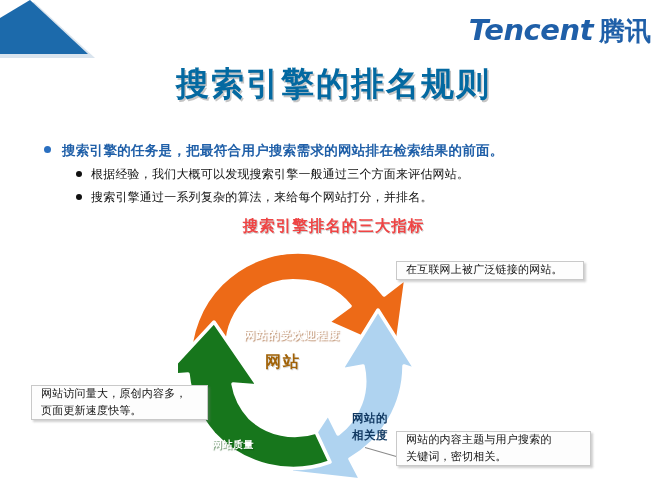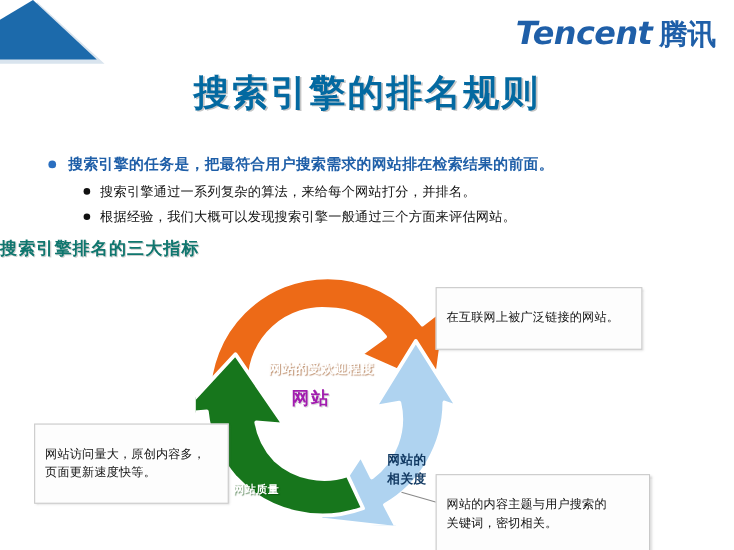--- a/index.html
+++ b/index.html
@@ -54,32 +54,32 @@
     color:#111;font-size:12px;line-height:1.45;margin-top:5px;
     letter-spacing:0.2px;
   }
   .dot-black{
     width:6px;height:6px;border-radius:50%;background:#111;
     flex:0 0 auto;margin-top:5px;
   }
 
   
   .diagram-heading{
-    position:absolute;left:0;top:216px;width:667px;
-    font-size:15.5px;font-weight:bold;color:#0f766e;letter-spacing:1px;
+    position:absolute;left:0;top:216px;width:667px;text-align:center;
+    font-size:15.5px;font-weight:bold;color:#ef4444;letter-spacing:1px;
     text-shadow:1px 1px 0 rgba(160,160,160,0.5);
   }
 
   
   .diagram-wrap{position:absolute;left:0;top:248px;width:667px;height:252px;}
   .cycle-svg{position:absolute;left:178px;top:0px;}
 
   .center-label{
     position:absolute;left:265px;top:352px;
-    font-size:16px;font-weight:bold;color:#a21caf;
+    font-size:16px;font-weight:bold;color:#a16207;
     letter-spacing:2px;
     text-shadow:1px 1px 0 rgba(170,170,170,0.45);
   }
   .arrow-label{
     position:absolute;font-weight:bold;letter-spacing:0.5px;
     text-shadow:1px 1px 0 rgba(120,120,120,0.35);
     white-space:nowrap;
     margin-top:40px;
   }
   .lbl-orange{
@@ -95,21 +95,21 @@
     line-height:1.5;text-align:right;
     text-shadow:none;
   }
 
   
   .callout{
     position:absolute;background:#fdfdfd;
     border:1px solid #c9c9c9;
     box-shadow:1.5px 1.5px 2px rgba(120,120,120,0.35);
     font-size:11px;color:#111;line-height:1.5;
-    padding:19px 9px;letter-spacing:0.2px;
+    padding:0 9px;letter-spacing:0.2px;
     font-family:"DejaVu Serif","Liberation Serif",serif;
   }
   .callout-tr{left:396px;top:261px;width:168px;}
   .callout-bl{left:31px;top:385px;width:157px;}
   .callout-br{left:396px;top:431px;width:175px;}
 
   .connector{position:absolute;background:#8a8a8a;}
 </style>
 </head>
 <body>
@@ -130,25 +130,25 @@
   <div class="slide-title">搜索引擎的排名规则</div>
 
   <div class="bullets">
     <div class="b1">
       <span class="dot-blue"></span>
       <span>搜索引擎的任务是，把最符合用户搜索需求的网站排在检索结果的前面。</span>
     </div>
     <div class="sub">
       <div class="b2">
         <span class="dot-black"></span>
-        <span>搜索引擎通过一系列复杂的算法，来给每个网站打分，并排名。</span>
+        <span>根据经验，我们大概可以发现搜索引擎一般通过三个方面来评估网站。</span>
       </div>
       <div class="b2">
         <span class="dot-black"></span>
-        <span>根据经验，我们大概可以发现搜索引擎一般通过三个方面来评估网站。</span>
+        <span>搜索引擎通过一系列复杂的算法，来给每个网站打分，并排名。</span>
       </div>
     </div>
   </div>
 
   <div class="diagram-heading">搜索引擎排名的三大指标</div>
 
   <div class="diagram-wrap">
 
     <svg class="cycle-svg" width="240" height="230" viewBox="0 0 240 230" xmlns="http://www.w3.org/2000/svg">
 

